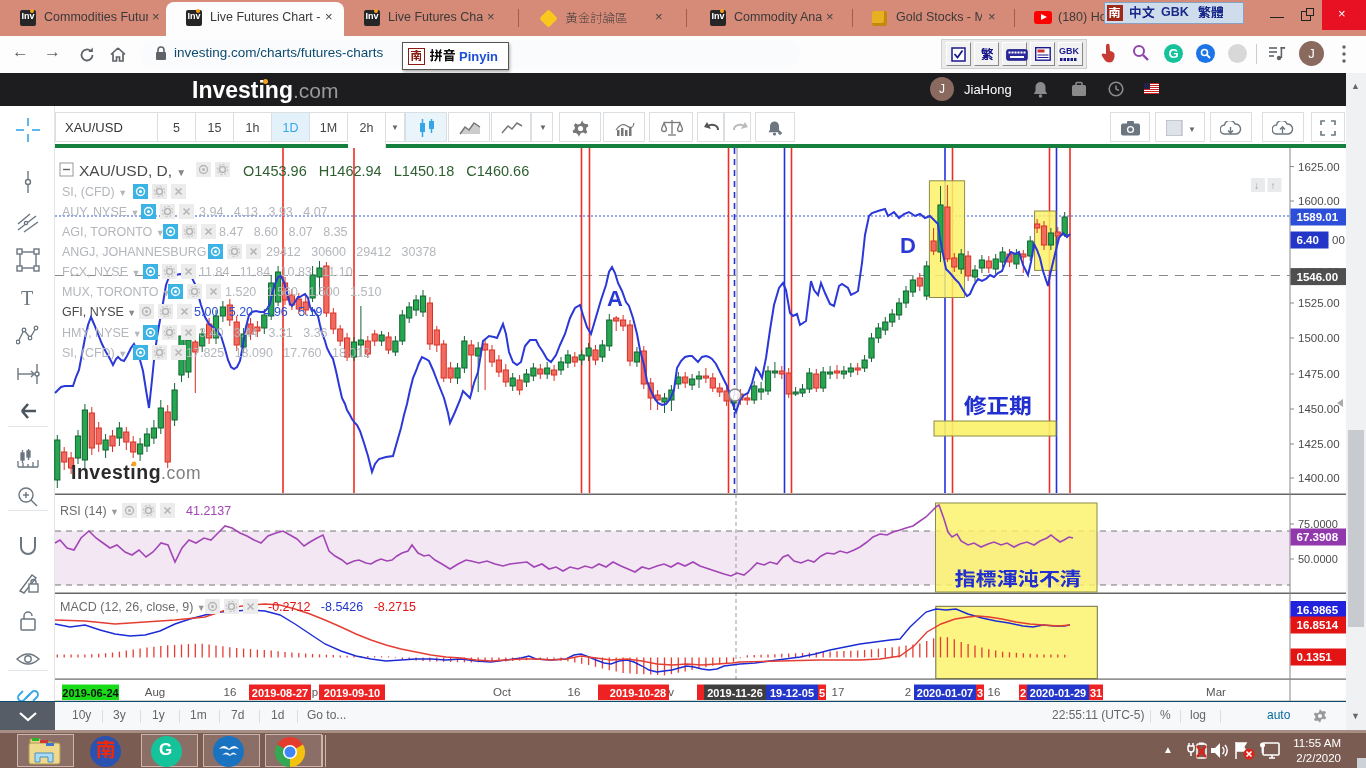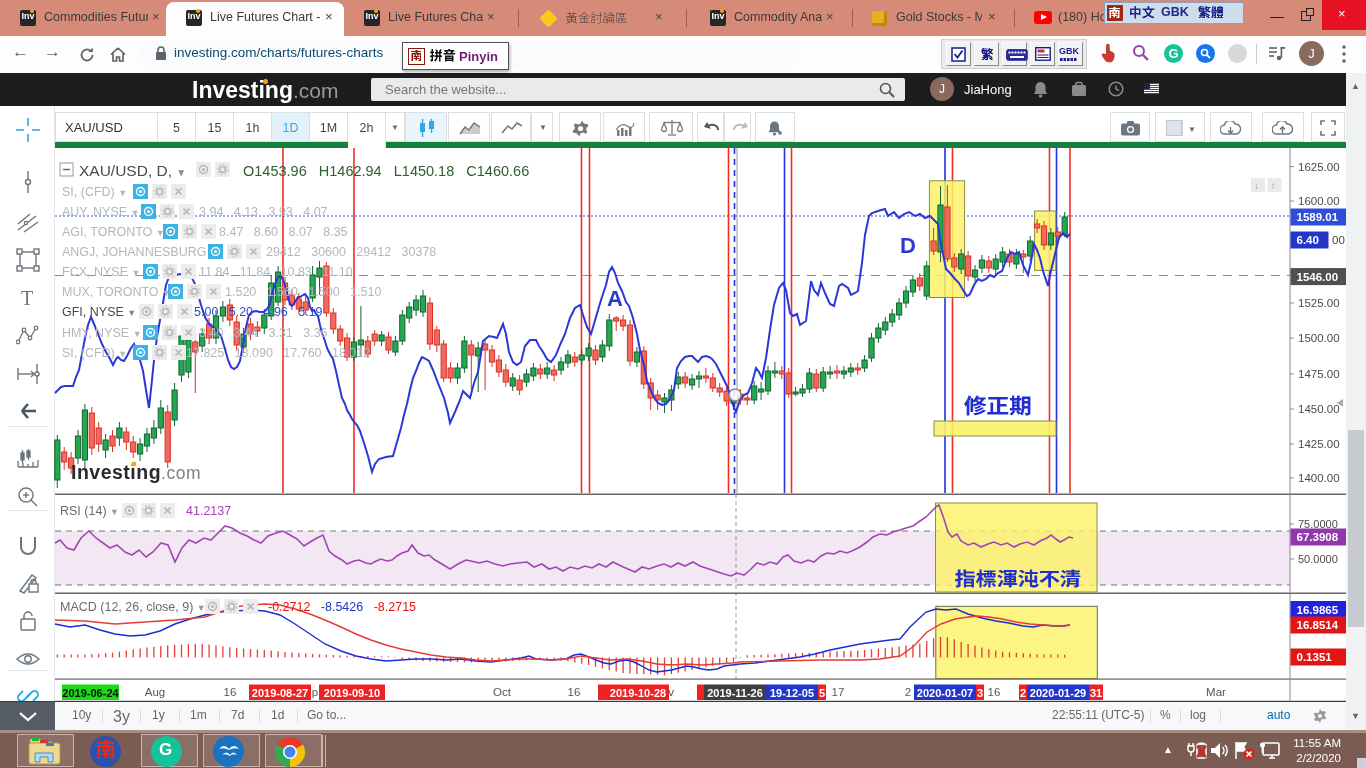--- a/index.html
+++ b/index.html
@@ -72,21 +72,21 @@
       <path d="M8 1 L15 7.5 M8 1 L1 7.5 M3 6.5 V14 H6.5 V10 h3 V14 H13 V6.5" fill="none" stroke="#5f6368" stroke-width="1.7"></path>
     </svg>
     <div class="ab" style="left:140px;top:4px;width:660px;height:28px;background:#fafbfc;border-radius:14px"></div>
     <svg class="ab" style="left:155px;top:10px" width="12" height="15">
       <rect x="1" y="6" width="10" height="8" rx="1" fill="#5f6368"></rect>
       <path d="M3 6 V4 a3 3 0 0 1 6 0 V6" fill="none" stroke="#5f6368" stroke-width="1.6"></path>
     </svg>
     <span class="ab" style="left:174px;top:9px;font-size:13.5px;color:#0c4a6e">investing.com/charts/futures-charts</span>
     <div class="ab" style="left:402px;top:6px;width:107px;height:28px;background:#fff;border:1px solid #555;box-shadow:1px 2px 3px rgba(0,0,0,.3)">
       <div class="ab" style="left:5px;top:5px;width:17px;height:17px;border:1.5px solid #8a1a10"></div>
-      <span class="ab" style="left:56px;top:6px;font-size:13px;font-weight:bold;color:#701a75">Pinyin</span>
+      <span class="ab" style="left:56px;top:6px;font-size:13px;font-weight:bold;color:#1d4ed8">Pinyin</span>
     </div>
     <svg class="ab" style="left:410.5px;top:13.5px" width="10.8" height="11.2" viewBox="0 0 10.8 11.2" preserveAspectRatio="none">
       <path d="M4.5 0.0h2.0v.5h-2.0zM4.5 0.5h2.0v.5h-2.0zM0.0 1.0h11.0v.5h-11.0zM0.0 1.5h11.0v.5h-11.0zM3.5 2.0h0.5v.5h-0.5zM4.5 2.0h2.0v.5h-2.0zM7.0 2.0h0.5v.5h-0.5zM4.5 2.5h2.0v.5h-2.0zM0.5 3.0h10.0v.5h-10.0zM0.5 3.5h10.0v.5h-10.0zM0.5 4.0h10.0v.5h-10.0zM0.5 4.5h1.5v.5h-1.5zM3.5 4.5h1.0v.5h-1.0zM6.5 4.5h1.5v.5h-1.5zM9.0 4.5h1.5v.5h-1.5zM0.5 5.0h1.5v.5h-1.5zM3.5 5.0h1.5v.5h-1.5zM6.5 5.0h1.0v.5h-1.0zM9.0 5.0h1.5v.5h-1.5zM0.5 5.5h1.5v.5h-1.5zM3.5 5.5h1.5v.5h-1.5zM6.0 5.5h1.5v.5h-1.5zM9.0 5.5h1.5v.5h-1.5zM0.5 6.0h1.5v.5h-1.5zM2.5 6.0h6.0v.5h-6.0zM9.0 6.0h1.5v.5h-1.5zM0.5 6.5h1.5v.5h-1.5zM2.5 6.5h6.0v.5h-6.0zM9.0 6.5h1.5v.5h-1.5zM0.5 7.0h1.5v.5h-1.5zM4.5 7.0h1.5v.5h-1.5zM9.0 7.0h1.5v.5h-1.5zM0.5 7.5h1.5v.5h-1.5zM4.5 7.5h2.0v.5h-2.0zM9.0 7.5h1.5v.5h-1.5zM0.5 8.0h1.5v.5h-1.5zM2.5 8.0h6.0v.5h-6.0zM9.0 8.0h1.5v.5h-1.5zM0.5 8.5h1.5v.5h-1.5zM2.5 8.5h6.0v.5h-6.0zM9.0 8.5h1.5v.5h-1.5zM0.5 9.0h1.5v.5h-1.5zM4.5 9.0h1.5v.5h-1.5zM9.0 9.0h1.5v.5h-1.5zM0.5 9.5h1.5v.5h-1.5zM4.5 9.5h1.5v.5h-1.5zM7.5 9.5h3.0v.5h-3.0zM0.5 10.0h1.5v.5h-1.5zM4.5 10.0h1.5v.5h-1.5zM7.5 10.0h3.0v.5h-3.0zM0.5 10.5h1.5v.5h-1.5zM7.5 10.5h2.5v.5h-2.5z" fill="#8a1a10"></path>
     </svg>
     <svg class="ab" style="left:430px;top:13px" width="25.1" height="12.5" viewBox="0 0 25.1 12.5" preserveAspectRatio="none">
       <path d="M1.5 0.0h1.5v.5h-1.5zM10.0 0.0h0.5v.5h-0.5zM18.5 0.0h1.5v.5h-1.5zM1.5 0.5h1.5v.5h-1.5zM5.5 0.5h1.5v.5h-1.5zM10.0 0.5h1.5v.5h-1.5zM18.0 0.5h2.0v.5h-2.0zM1.5 1.0h1.5v.5h-1.5zM5.5 1.0h2.0v.5h-2.0zM9.5 1.0h2.0v.5h-2.0zM14.5 1.0h9.5v.5h-9.5zM1.5 1.5h1.5v.5h-1.5zM6.0 1.5h1.5v.5h-1.5zM9.5 1.5h1.5v.5h-1.5zM14.0 1.5h10.5v.5h-10.5zM1.5 2.0h1.5v.5h-1.5zM6.0 2.0h2.0v.5h-2.0zM9.0 2.0h2.0v.5h-2.0zM14.0 2.0h10.5v.5h-10.5zM0.5 2.5h3.5v.5h-3.5zM6.0 2.5h1.5v.5h-1.5zM9.0 2.5h2.0v.5h-2.0zM15.5 2.5h2.0v.5h-2.0zM21.0 2.5h2.0v.5h-2.0zM0.0 3.0h4.0v.5h-4.0zM5.0 3.0h7.0v.5h-7.0zM16.0 3.0h1.5v.5h-1.5zM21.0 3.0h2.0v.5h-2.0zM0.0 3.5h4.0v.5h-4.0zM5.0 3.5h7.0v.5h-7.0zM16.0 3.5h2.0v.5h-2.0zM20.5 3.5h2.0v.5h-2.0zM1.5 4.0h1.5v.5h-1.5zM5.0 4.0h6.5v.5h-6.5zM13.5 4.0h11.5v.5h-11.5zM1.5 4.5h1.5v.5h-1.5zM6.0 4.5h1.5v.5h-1.5zM9.0 4.5h1.5v.5h-1.5zM13.5 4.5h11.5v.5h-11.5zM1.5 5.0h1.5v.5h-1.5zM6.0 5.0h1.5v.5h-1.5zM9.0 5.0h1.5v.5h-1.5zM13.5 5.0h11.5v.5h-11.5zM1.5 5.5h1.5v.5h-1.5zM6.0 5.5h1.5v.5h-1.5zM9.0 5.5h1.5v.5h-1.5zM1.5 6.0h2.5v.5h-2.5zM6.0 6.0h2.0v.5h-2.0zM9.0 6.0h2.0v.5h-2.0zM0.0 6.5h12.0v.5h-12.0zM15.0 6.5h8.5v.5h-8.5zM0.0 7.0h4.0v.5h-4.0zM4.5 7.0h7.5v.5h-7.5zM15.0 7.0h8.5v.5h-8.5zM0.0 7.5h3.0v.5h-3.0zM4.5 7.5h7.5v.5h-7.5zM15.0 7.5h6.0v.5h-6.0zM21.5 7.5h2.0v.5h-2.0zM1.5 8.0h1.5v.5h-1.5zM6.0 8.0h1.5v.5h-1.5zM9.0 8.0h1.5v.5h-1.5zM15.0 8.0h1.5v.5h-1.5zM22.0 8.0h1.5v.5h-1.5zM1.5 8.5h1.5v.5h-1.5zM6.0 8.5h1.5v.5h-1.5zM9.0 8.5h1.5v.5h-1.5zM15.0 8.5h8.5v.5h-8.5zM1.5 9.0h1.5v.5h-1.5zM5.5 9.0h2.0v.5h-2.0zM9.0 9.0h1.5v.5h-1.5zM15.0 9.0h8.5v.5h-8.5zM1.5 9.5h1.5v.5h-1.5zM5.5 9.5h1.5v.5h-1.5zM9.0 9.5h1.5v.5h-1.5zM15.0 9.5h8.5v.5h-8.5zM1.5 10.0h1.5v.5h-1.5zM5.0 10.0h2.0v.5h-2.0zM9.0 10.0h1.5v.5h-1.5zM15.0 10.0h1.5v.5h-1.5zM22.0 10.0h1.5v.5h-1.5zM0.5 10.5h2.5v.5h-2.5zM5.0 10.5h1.5v.5h-1.5zM9.0 10.5h1.5v.5h-1.5zM15.0 10.5h8.5v.5h-8.5zM0.5 11.0h2.5v.5h-2.5zM4.0 11.0h2.5v.5h-2.5zM9.0 11.0h1.5v.5h-1.5zM15.0 11.0h8.5v.5h-8.5zM0.5 11.5h2.5v.5h-2.5zM4.5 11.5h1.5v.5h-1.5zM9.0 11.5h1.5v.5h-1.5zM15.0 11.5h8.5v.5h-8.5zM1.0 12.0h1.0v.5h-1.0zM5.0 12.0h0.5v.5h-0.5zM9.0 12.0h1.5v.5h-1.5zM15.0 12.0h1.5v.5h-1.5zM22.0 12.0h1.5v.5h-1.5z" fill="#111"></path>
     </svg>
     <div class="ab" style="left:941px;top:3px;width:146px;height:30px;background:#ebebeb;border:1px solid #d0d0d0">
       <div class="ab" style="left:4px;top:2px;width:25px;height:24px;background:#f2f2f2;border:1px solid;border-color:#fff #888 #888 #fff"></div>
       <div class="ab" style="left:32px;top:2px;width:25px;height:24px;background:#f2f2f2;border:1px solid;border-color:#fff #888 #888 #fff"></div>
@@ -159,46 +159,39 @@
     <div class="ab" style="left:1299px;top:5px;width:25px;height:25px;border-radius:50%;background:#8a6a5e;color:#fff;font-size:13px;text-align:center;line-height:25px">J</div>
     <svg class="ab" style="left:1342px;top:9px" width="4" height="18">
       <circle cx="2" cy="2" r="1.7" fill="#5f6368"></circle>
       <circle cx="2" cy="9" r="1.7" fill="#5f6368"></circle>
       <circle cx="2" cy="16" r="1.7" fill="#5f6368"></circle>
     </svg>
   </div>
 <div class="ab" style="left:0;top:73px;width:1348px;height:33px;background:#1d1d1f">
     <span class="ab" style="left:192px;top:4px;font-size:23px;font-weight:bold;color:#fff">Investing<span style="color:#999;font-weight:normal;font-size:21px">.com</span></span>
     <div class="ab" style="left:263px;top:6px;width:5px;height:5px;background:#f6a21d;border-radius:50%"></div>
-    <div class="ab" style="left:371px;top:5px;width:534px;height:23px;background:#e9eaeb;border-radius:2px">
-      <span class="ab" style="left:14px;top:4px;font-size:13px;color:#777">Search the website...</span>
-      <svg class="ab" style="left:508px;top:4px" width="16" height="16">
-        <circle cx="6.5" cy="6.5" r="5" fill="none" stroke="#555" stroke-width="1.6"></circle>
-        <line x1="10.5" y1="10.5" x2="15" y2="15" stroke="#555" stroke-width="2"></line>
-      </svg>
-    </div>
     <div class="ab" style="left:930px;top:4px;width:24px;height:24px;border-radius:50%;background:#8a6a5e;color:#fff;font-size:12px;text-align:center;line-height:24px">J</div>
     <span class="ab" style="left:964px;top:9px;font-size:13px;font-weight:normal;color:#fff">JiaHong</span>
     <svg class="ab" style="left:1033px;top:8px" width="15" height="17">
       <path d="M7.5 1 a5 5 0 0 1 5 5 v4 l1.7 3 H.8 L2.5 10 V6 a5 5 0 0 1 5-5" fill="#8a8a8a"></path>
       <circle cx="7.5" cy="15" r="1.8" fill="#8a8a8a"></circle>
     </svg>
     <svg class="ab" style="left:1071px;top:8px" width="16" height="16">
       <rect x="1" y="4" width="14" height="11" rx="1.5" fill="#8a8a8a"></rect>
       <path d="M5 4 V2.5 a1 1 0 0 1 1-1 h4 a1 1 0 0 1 1 1 V4" fill="none" stroke="#8a8a8a" stroke-width="1.6"></path>
     </svg>
     <svg class="ab" style="left:1108px;top:8px" width="16" height="16">
       <circle cx="8" cy="8" r="6.8" fill="none" stroke="#8a8a8a" stroke-width="1.6"></circle>
       <path d="M8 4.5 V8 L11 9.5" fill="none" stroke="#8a8a8a" stroke-width="1.5"></path>
     </svg>
     <div class="ab" style="left:1144px;top:10px;width:15px;height:11px;background:repeating-linear-gradient(#c22 0 1px,#fff 1px 2px)">
       <div class="ab" style="width:6px;height:6px;background:#224"></div>
     </div>
   </div>
-<div class="ab" style="left:55px;top:106px;width:1291px;height:42px;background:#fff;border-bottom:6px solid #15803d">
+<div class="ab" style="left:55px;top:106px;width:1291px;height:42px;background:#fff;border-bottom:4px solid #15803d">
     <div class="ab" style="left:0;top:6px;width:103px;height:30px;border:1px solid #dcdfe2;background:#fff">
       <span class="ab" style="left:9px;top:7px;font-size:13px;color:#333">XAU/USD</span>
     </div>
     <div class="ab" style="left:103px;top:6px;width:38px;height:30px;border:1px solid #dcdfe2;border-left:none;background:#fff;text-align:center"><span style="font-size:12.5px;color:#444;line-height:30px">5</span></div>
     <div class="ab" style="left:141px;top:6px;width:38px;height:30px;border:1px solid #dcdfe2;border-left:none;background:#fff;text-align:center"><span style="font-size:12.5px;color:#444;line-height:30px">15</span></div>
     <div class="ab" style="left:179px;top:6px;width:38px;height:30px;border:1px solid #dcdfe2;border-left:none;background:#fff;text-align:center"><span style="font-size:12.5px;color:#444;line-height:30px">1h</span></div>
     <div class="ab" style="left:217px;top:6px;width:38px;height:30px;border:1px solid #dcdfe2;border-left:none;background:#e3f1fa;text-align:center"><span style="font-size:12.5px;color:#35a6e8;line-height:30px">1D</span></div>
     <div class="ab" style="left:255px;top:6px;width:38px;height:30px;border:1px solid #dcdfe2;border-left:none;background:#fff;text-align:center"><span style="font-size:12.5px;color:#444;line-height:30px">1M</span></div>
     <div class="ab" style="left:293px;top:6px;width:38px;height:38px;border:1px solid #dcdfe2;border-left:none;background:#fff;text-align:center"><span style="font-size:12.5px;color:#444;line-height:30px">2h</span></div>
     <div class="ab" style="left:331px;top:6px;width:19px;height:30px;border:1px solid #dcdfe2;border-left:none;background:#fff;text-align:center"><span style="font-size:8px;color:#666;line-height:30px">▼</span></div>
@@ -1099,21 +1092,21 @@
     <rect x="243" y="599" width="15" height="15" fill="#ececec"></rect>
     <path d="M247.5 603.5 l6 6 m0 -6 l-6 6" stroke="#b5b5b5" stroke-width="1.6" fill="none"></path>
     <text x="268" y="611" font-size="12.5" fill="#e21414" font-family="Liberation Sans">-0.2712&nbsp;&nbsp;&nbsp;<tspan fill="#2336cc">-8.5426</tspan>&nbsp;&nbsp;&nbsp;-8.2715</text>
   </svg>
 <div class="ab" style="left:0;top:701px;width:1366px;height:29px;background:#f7f8f9;border-top:1px solid #0c4a6e">
     <div class="ab" style="left:0;top:0;width:55px;height:29px;background:#565d66"></div>
     <svg class="ab" style="left:18px;top:9px" width="20" height="12">
       <path d="M2 2 L10 9 L18 2" fill="none" stroke="#fff" stroke-width="2.2"></path>
     </svg>
     <span class="ab" style="left:72px;top:6px;font-size:12px;color:#666">10y</span>
-    <span class="ab" style="left:113px;top:6px;font-size:16px;color:#666">3y</span>
+    <span class="ab" style="left:113px;top:6px;font-size:12px;color:#666">3y</span>
     <span class="ab" style="left:152px;top:6px;font-size:12px;color:#666">1y</span>
     <span class="ab" style="left:190px;top:6px;font-size:12px;color:#666">1m</span>
     <span class="ab" style="left:231px;top:6px;font-size:12px;color:#666">7d</span>
     <span class="ab" style="left:271px;top:6px;font-size:12px;color:#666">1d</span>
     <span class="ab" style="left:307px;top:6px;font-size:12px;color:#666">Go to...</span>
     <div class="ab" style="left:102px;top:8px;width:1px;height:13px;background:#ddd"></div>
     <div class="ab" style="left:140px;top:8px;width:1px;height:13px;background:#ddd"></div>
     <div class="ab" style="left:179px;top:8px;width:1px;height:13px;background:#ddd"></div>
     <div class="ab" style="left:219px;top:8px;width:1px;height:13px;background:#ddd"></div>
     <div class="ab" style="left:259px;top:8px;width:1px;height:13px;background:#ddd"></div>

